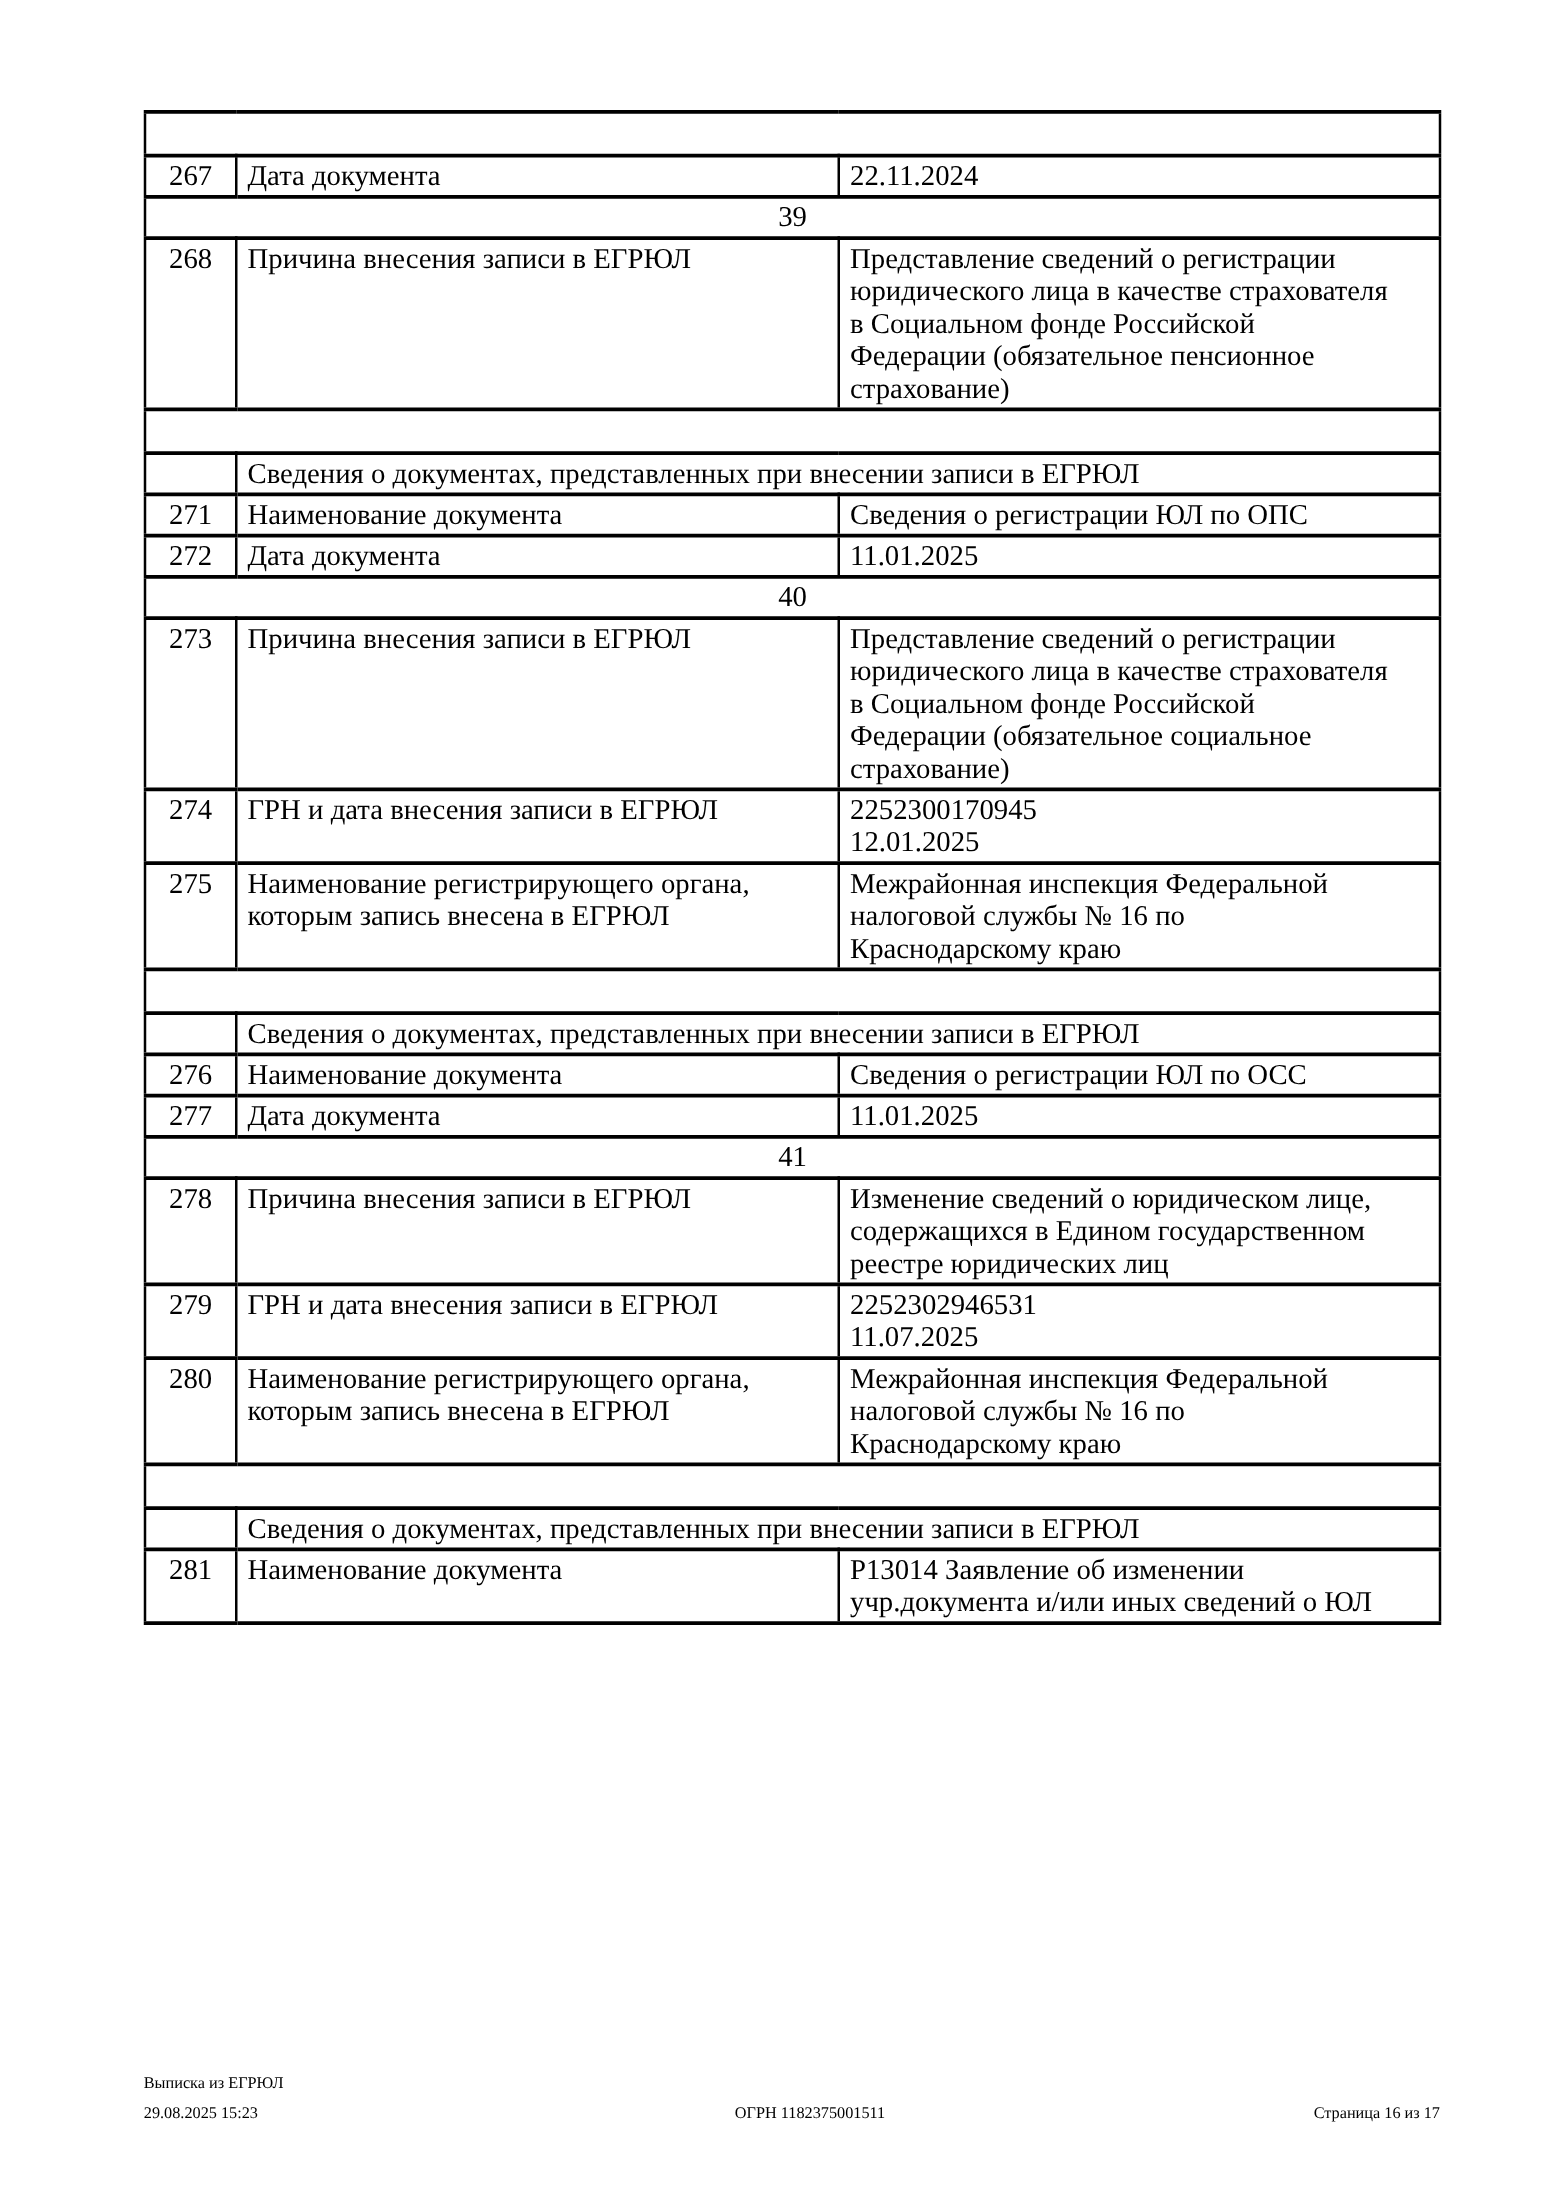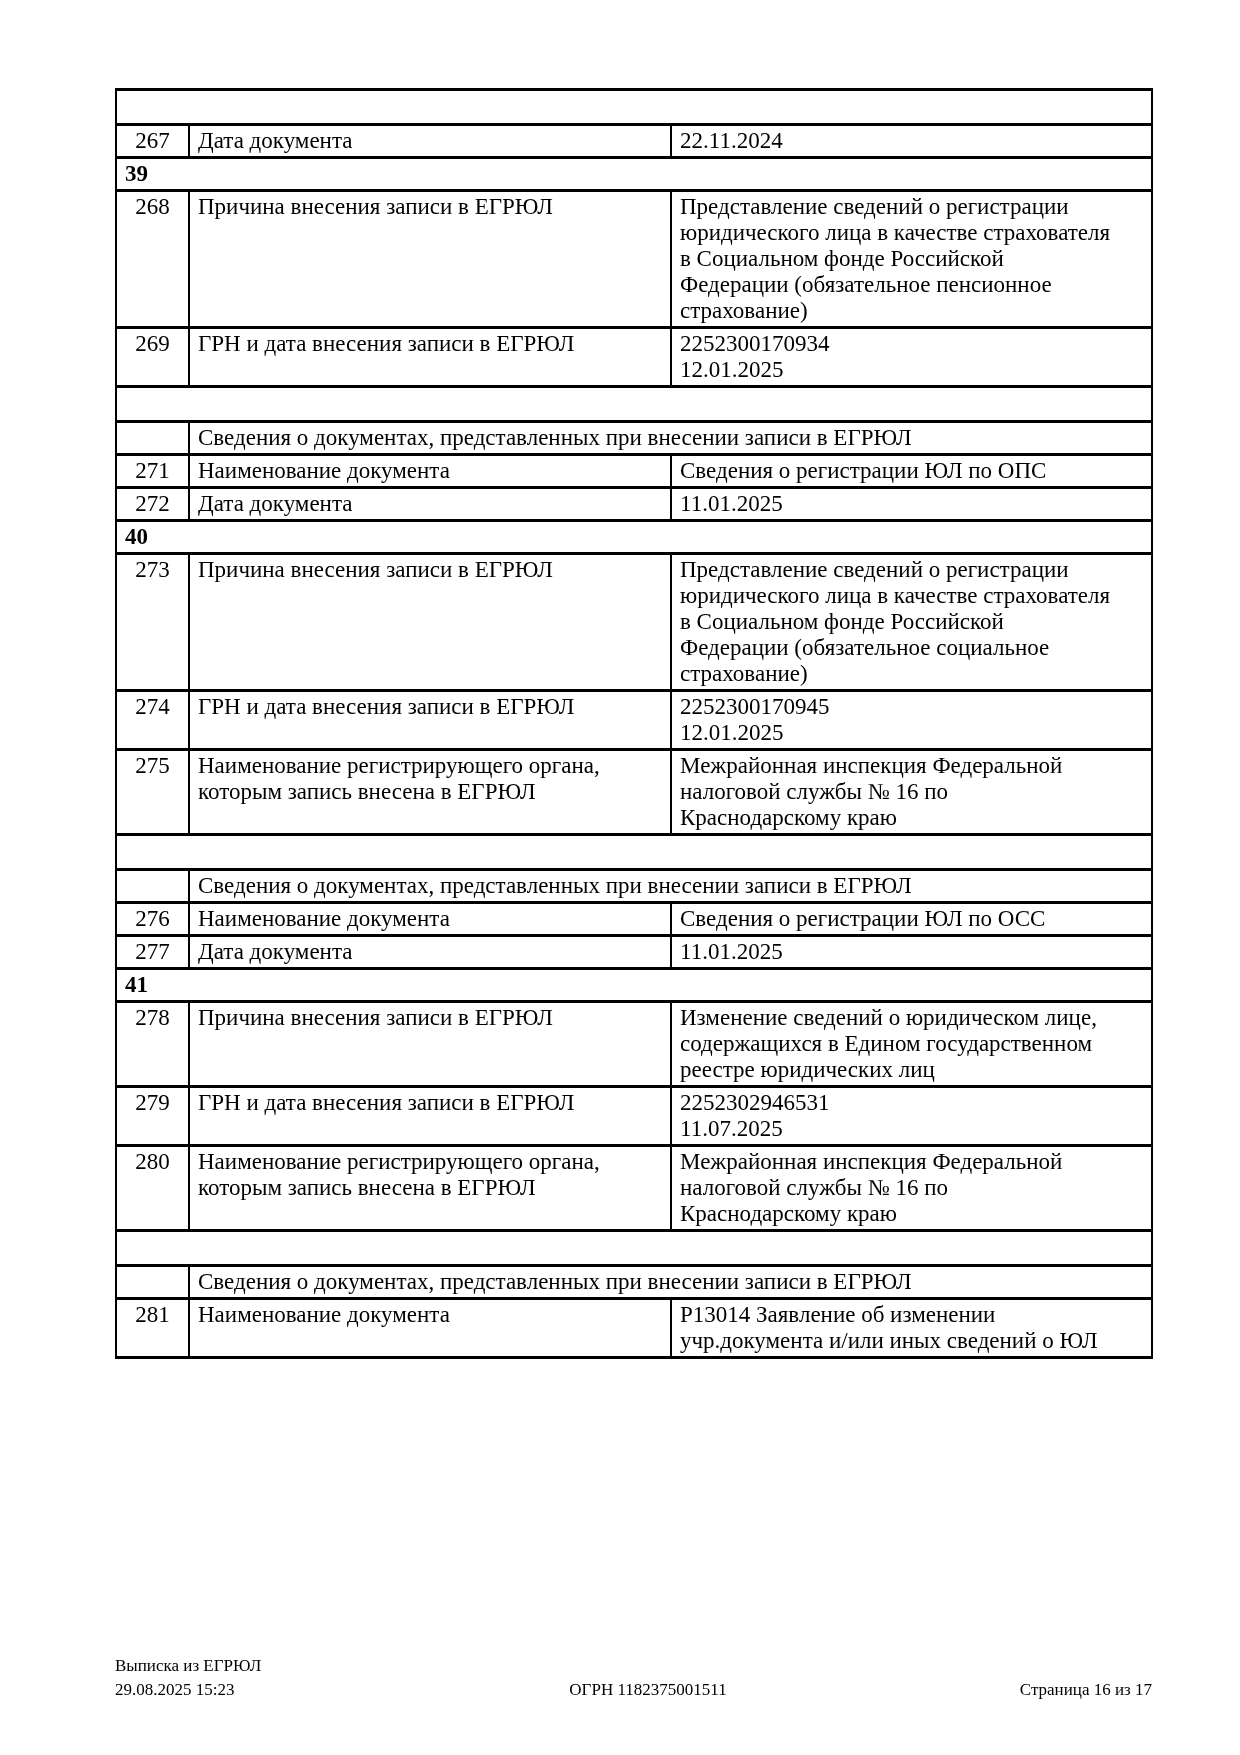--- a/index.html
+++ b/index.html
@@ -42,29 +42,29 @@
     text-align: center;
     padding: 2px 2px;
   }
   td.cell-label, td.cell-value {
     white-space: pre-line;
   }
   td.cell-blank {
     height: 28px;
   }
   td.cell-section {
-    text-align: left;
-    font-weight: bold;
+    text-align: center;
+    font-weight: normal;
   }
   td.cell-gheader {
     white-space: nowrap;
   }
   .footer {
     position: absolute;
-    font-size: 17px;
+    font-size: 13px;
     line-height: 24px;
   }
   .footer-left {
     left: 115px;
     top: 1654px;
   }
   .footer-center {
     left: 0;
     top: 1678px;
     width: 1240px;
@@ -103,26 +103,20 @@
         <tr>
           <td class="cell-num">268</td>
           <td class="cell-label">Причина внесения записи в ЕГРЮЛ</td>
           <td class="cell-value">Представление сведений о регистрации
 юридического лица в качестве страхователя
 в Социальном фонде Российской
 Федерации (обязательное пенсионное
 страхование)</td>
         </tr>
         <tr>
-          <td class="cell-num">269</td>
-          <td class="cell-label">ГРН и дата внесения записи в ЕГРЮЛ</td>
-          <td class="cell-value">2252300170934
-12.01.2025</td>
-        </tr>
-        <tr>
           <td class="cell-blank" colspan="3"></td>
         </tr>
         <tr>
           <td class="cell-num"></td>
           <td class="cell-gheader" colspan="2">Сведения о документах, представленных при внесении записи в ЕГРЮЛ</td>
         </tr>
         <tr>
           <td class="cell-num">271</td>
           <td class="cell-label">Наименование документа</td>
           <td class="cell-value">Сведения о регистрации ЮЛ по ОПС</td>

